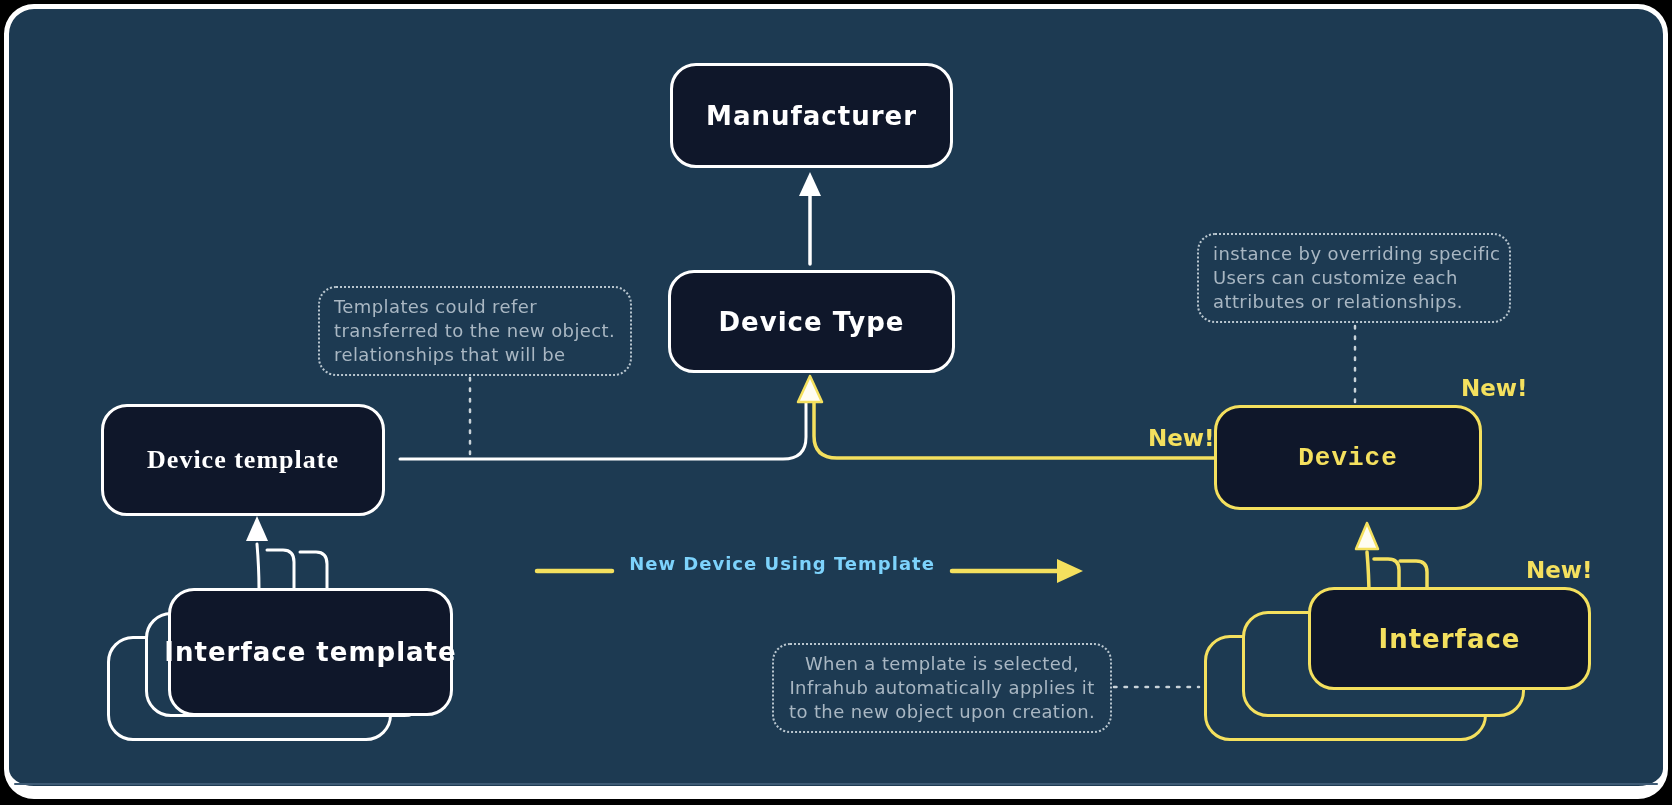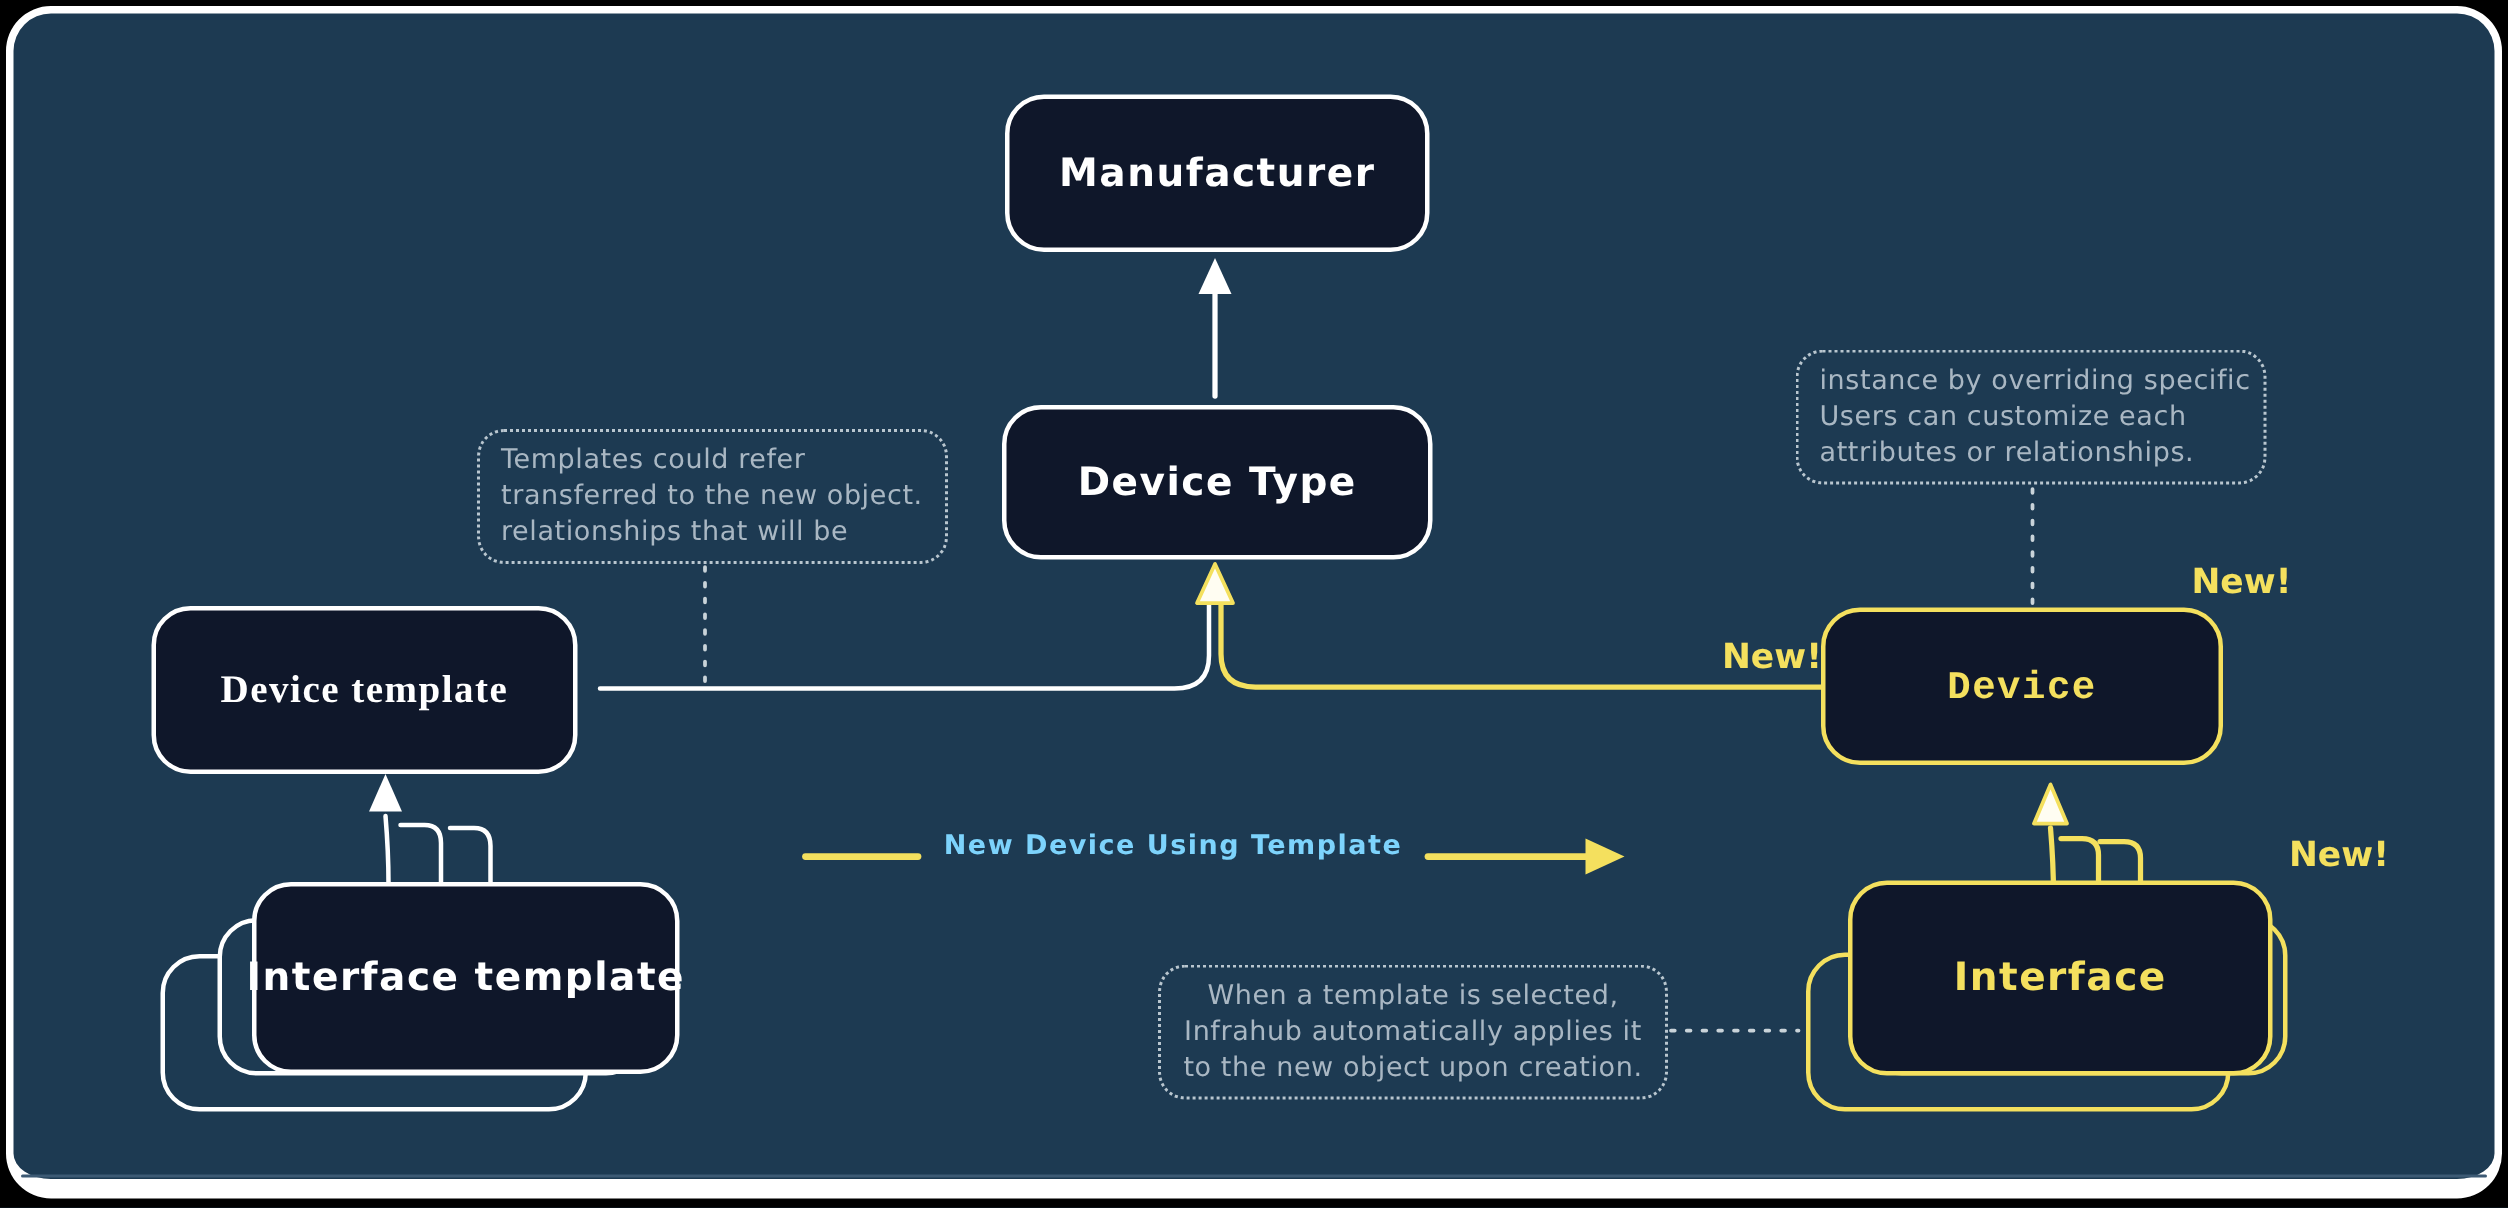--- a/index.html
+++ b/index.html
@@ -86,21 +86,21 @@
   <div class="node" style="left:168px;top:588px;width:285px;height:128px;">
     <span class="lbl">Interface template</span>
   </div>
 
   <div class="node yellow" style="left:1214px;top:405px;width:268px;height:105px;font-family:Liberation Mono, monospace;">
     <span class="lbl">Device</span>
   </div>
 
   <div class="stackghost yellow" style="left:1204px;top:635px;width:283px;height:106px;z-index:3;"></div>
   <div class="stackghost yellow" style="left:1242px;top:611px;width:283px;height:106px;z-index:4;"></div>
-  <div class="node yellow" style="left:1232px;top:587px;width:283px;height:130px;">
+  <div class="node yellow" style="left:1308px;top:587px;width:283px;height:103px;">
     <span class="lbl">Interface</span>
   </div>
 
   <div class="ann" style="left:318px;top:286px;width:314px;height:90px;">
     <div class="line">Templates could refer</div>
     <div class="line">transferred to the new object.</div>
     <div class="line">relationships that will be</div>
   </div>
 
   <div class="ann" style="left:1197px;top:233px;width:314px;height:90px;">

